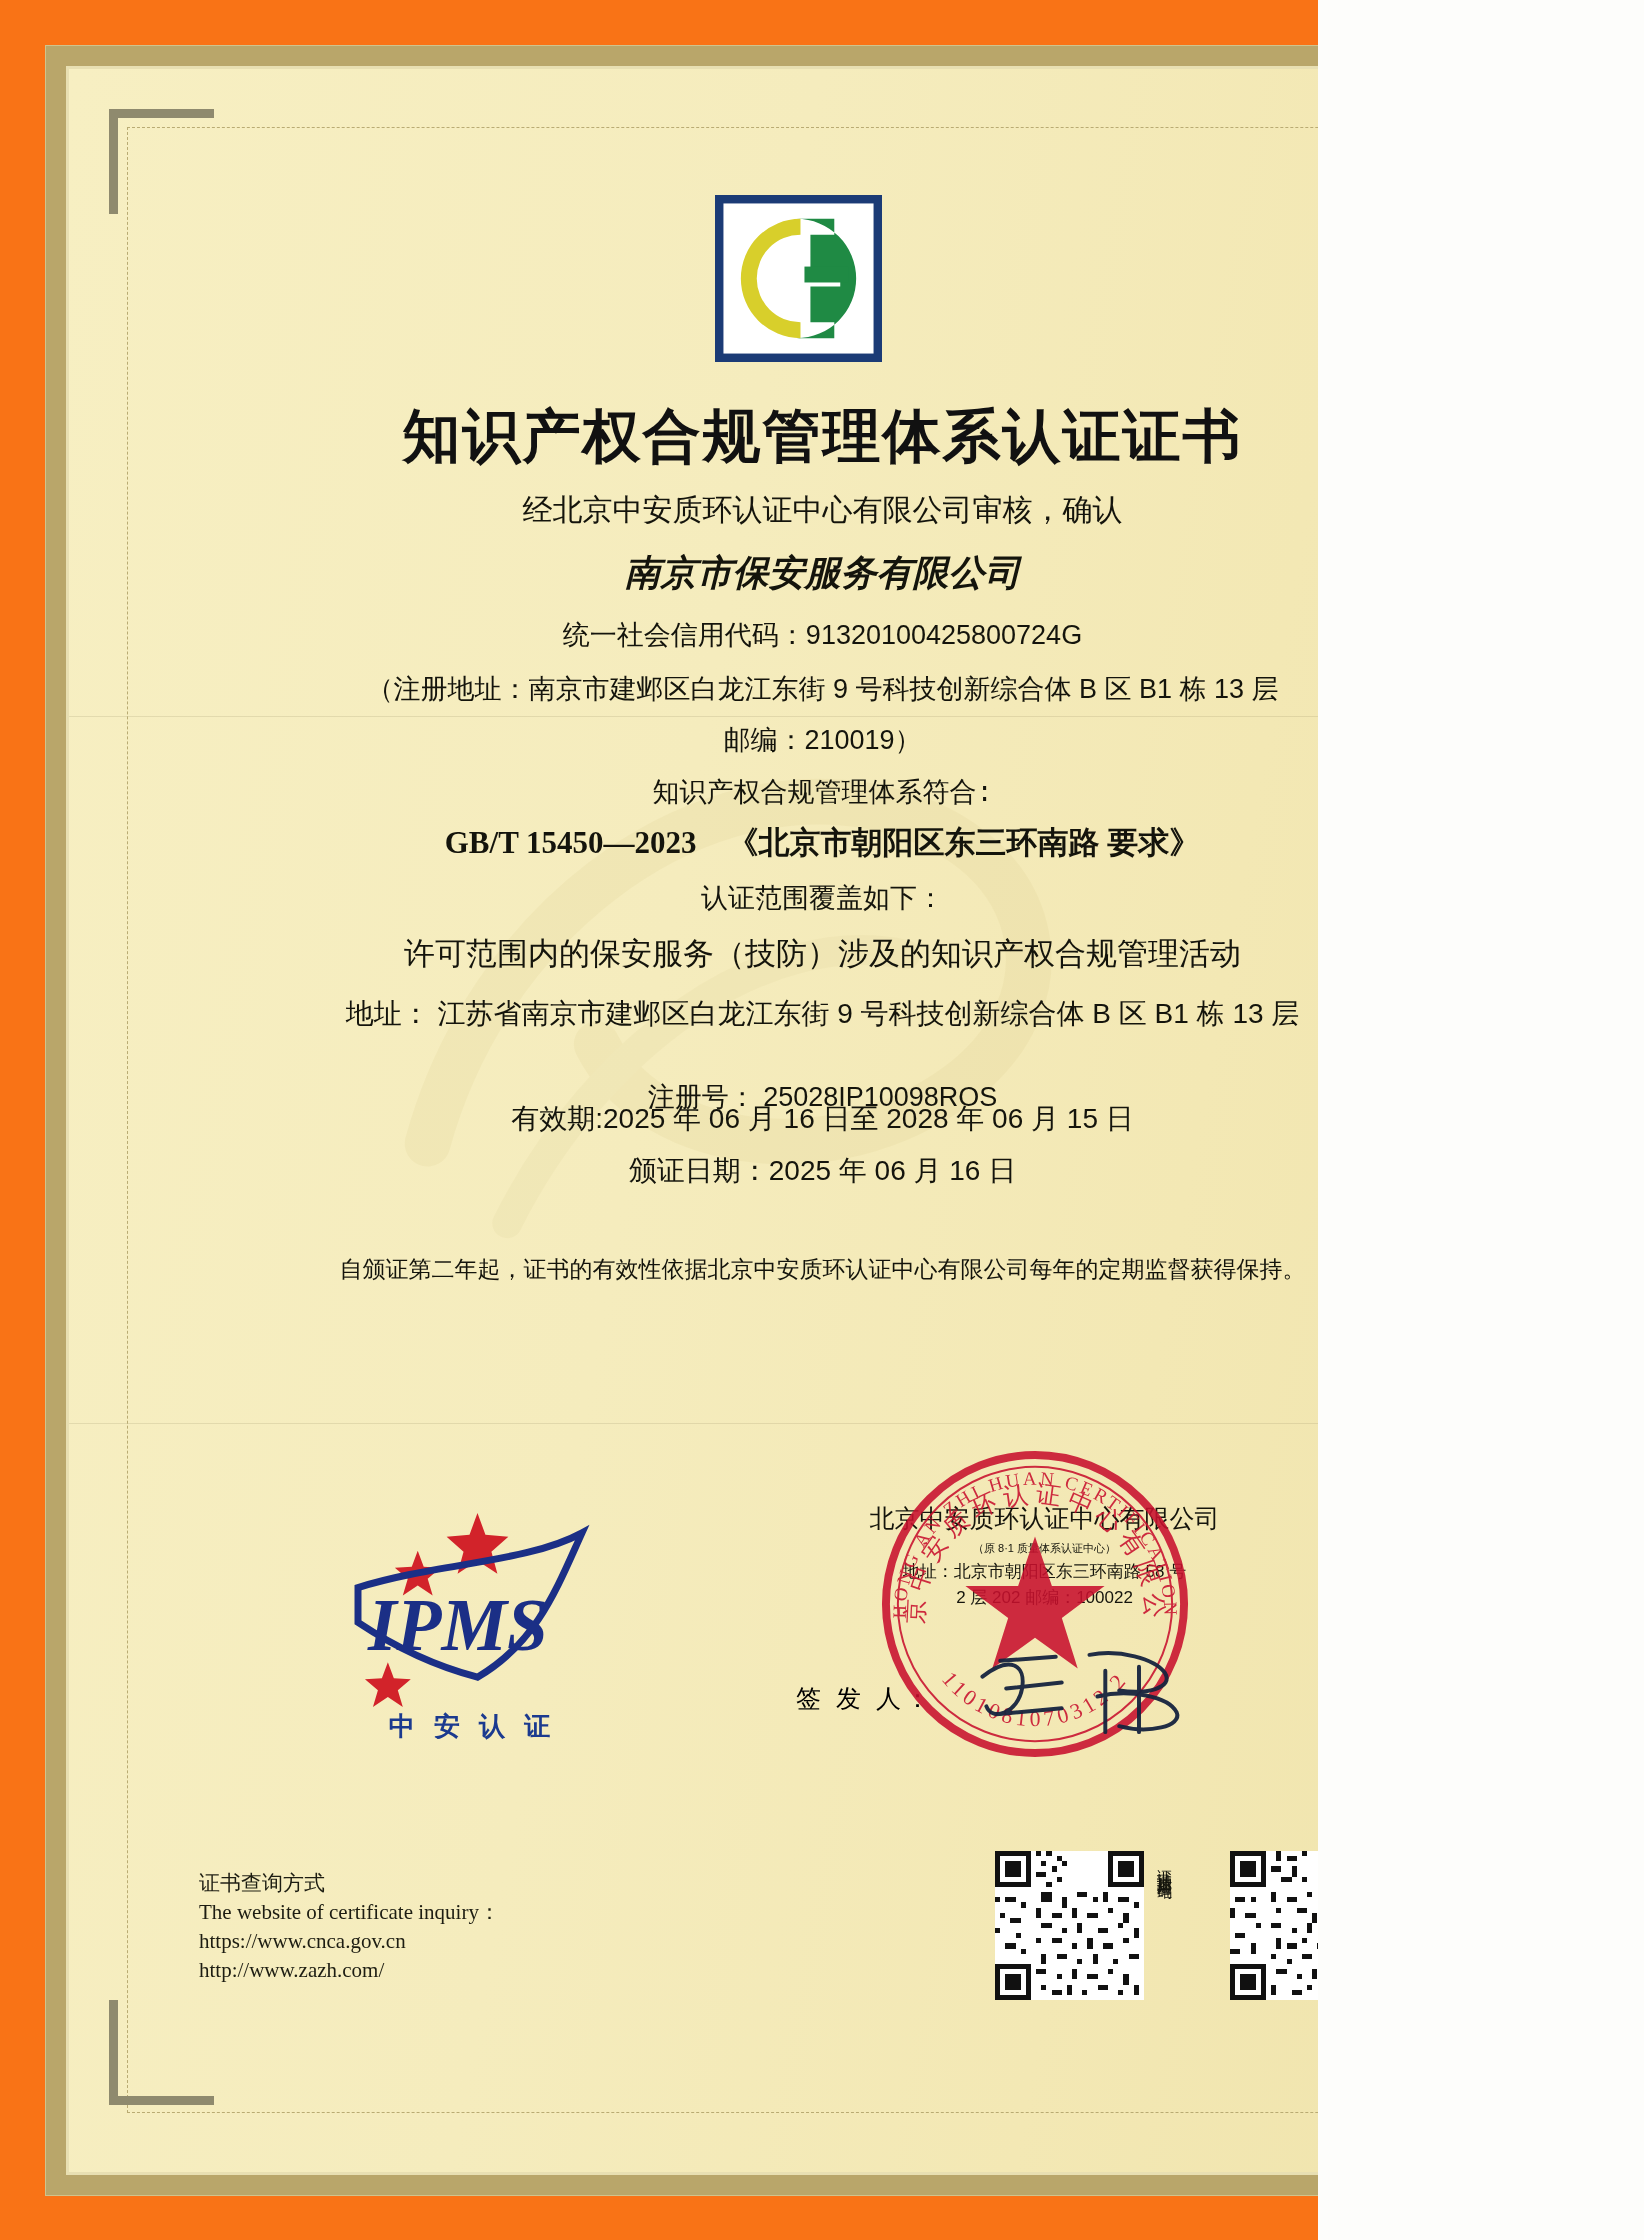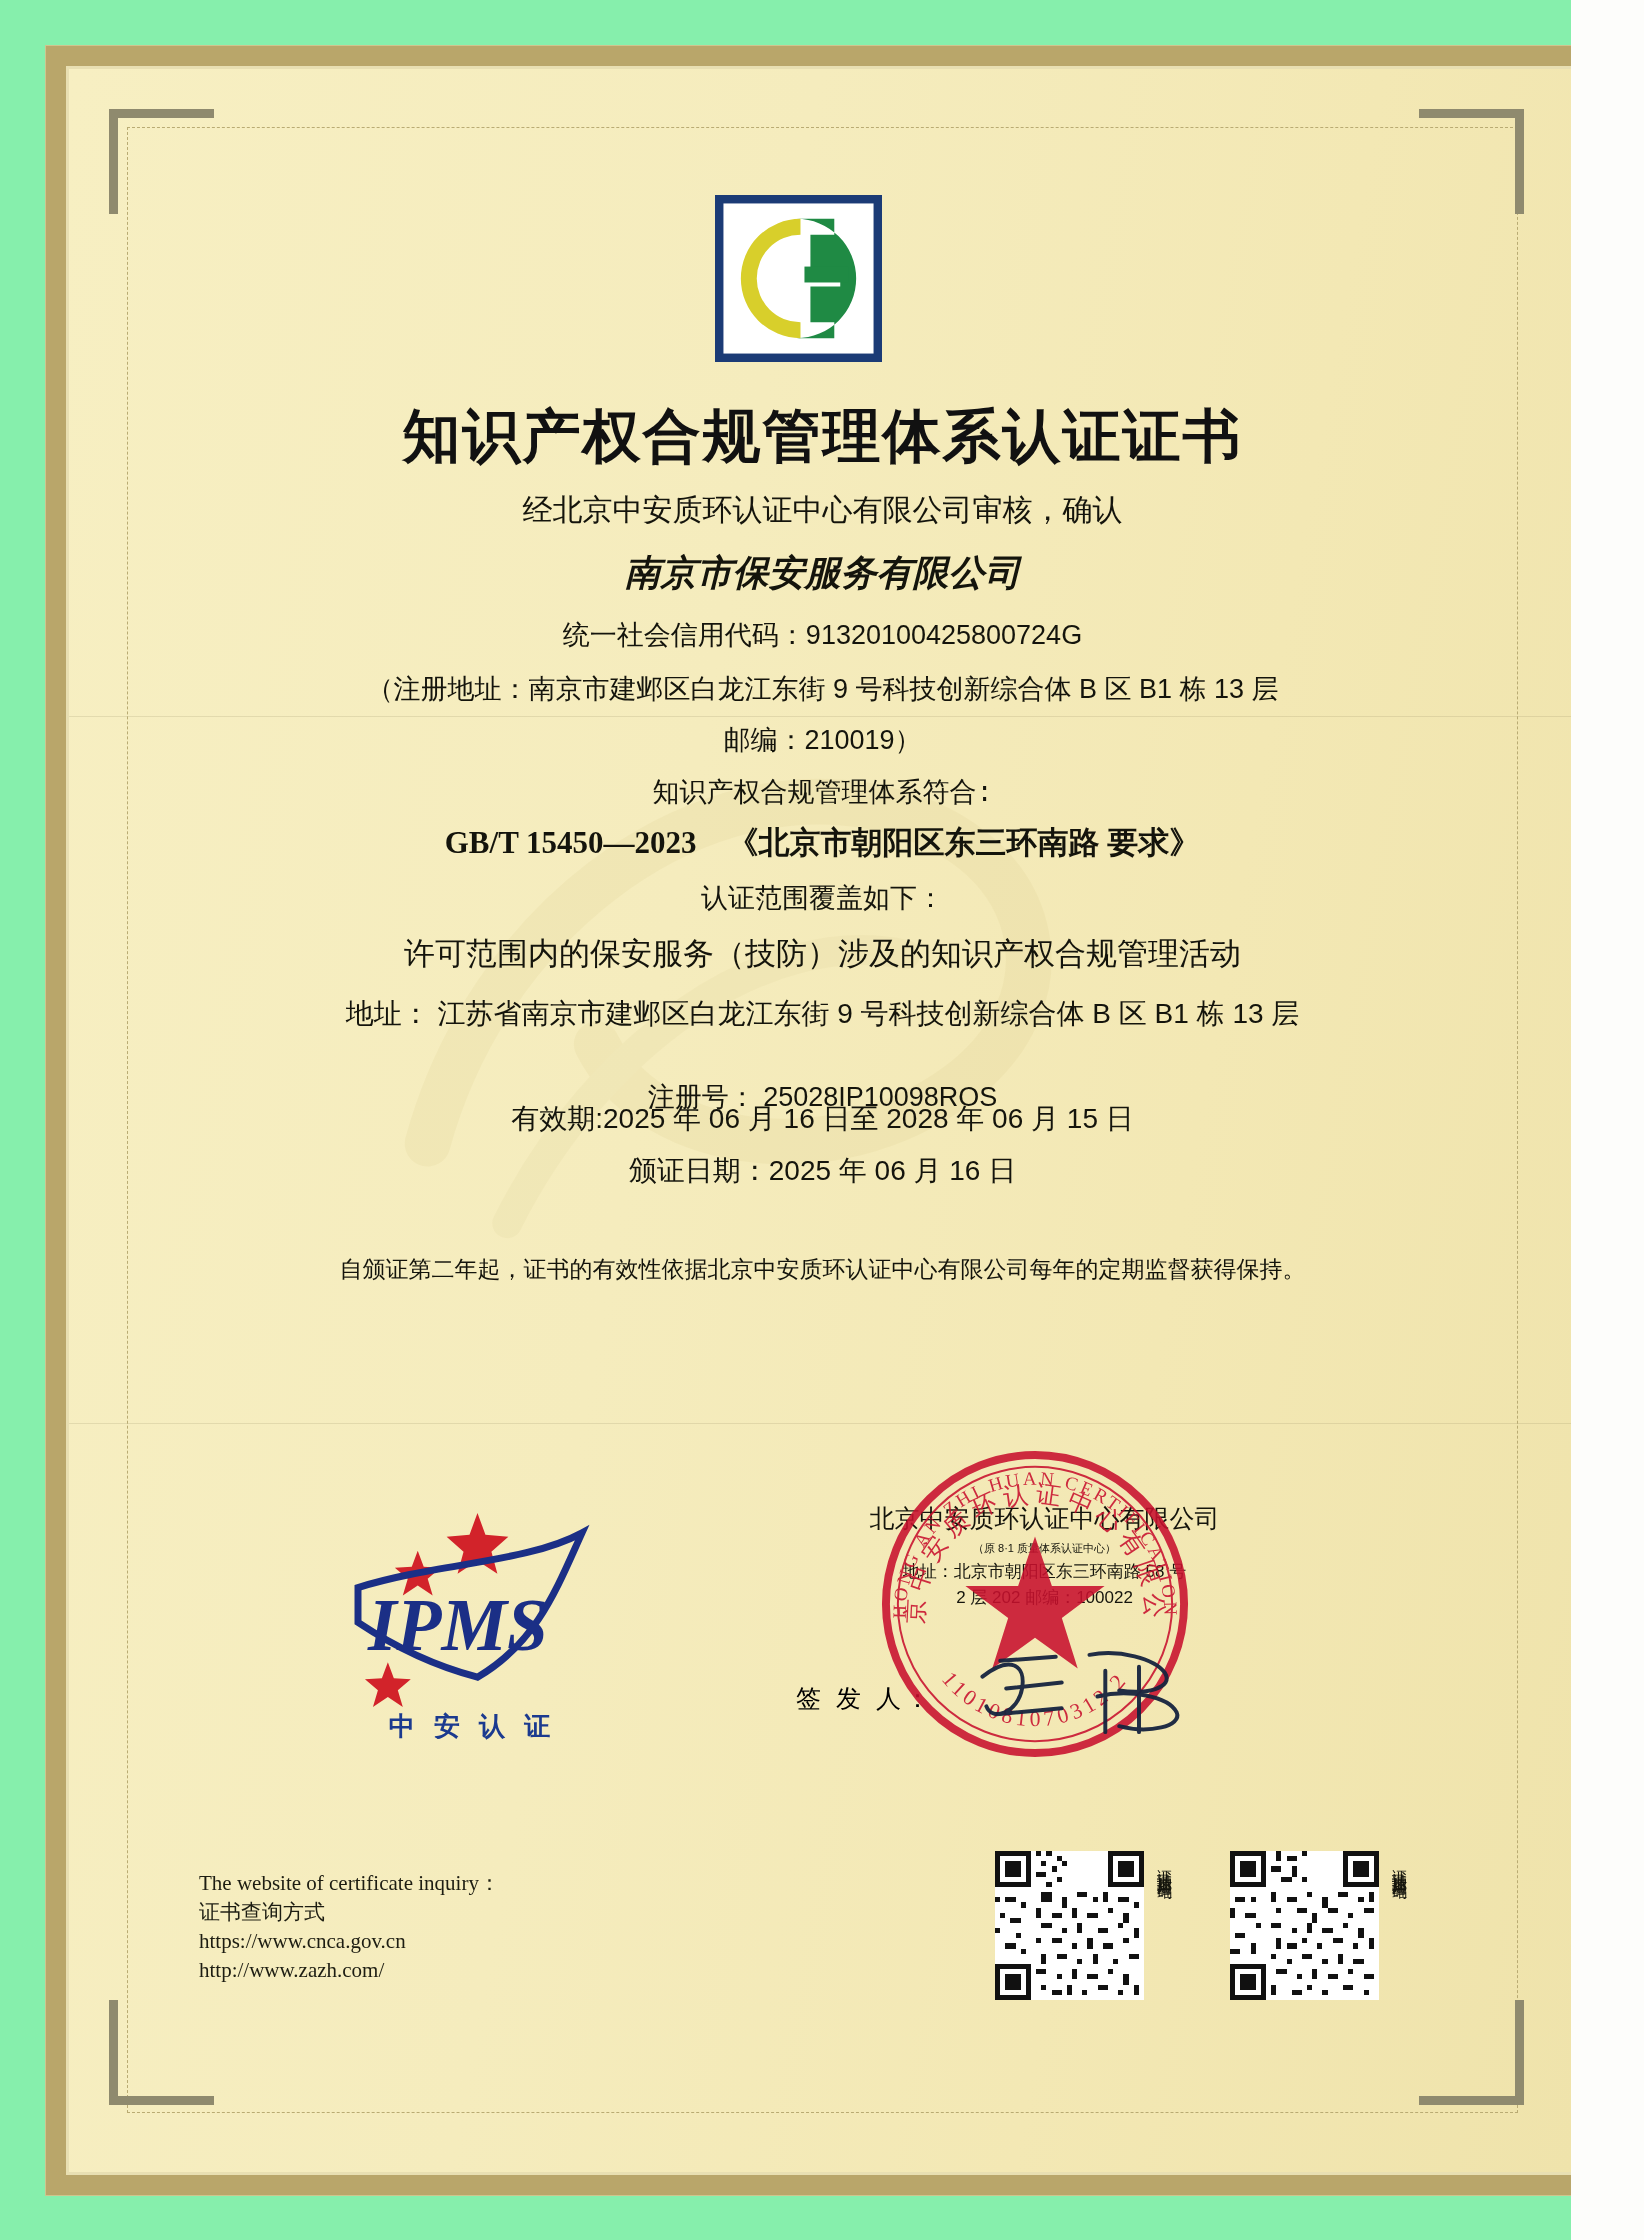--- a/index.html
+++ b/index.html
@@ -1,18 +1,18 @@
 <!DOCTYPE html>
 <html><head>
 <meta charset="utf-8">
 <style>
   html,body{margin:0;padding:0;background:#fdfdfb;}
   body{width:1645px;height:2241px;font-family:"Liberation Sans",sans-serif;}
 
-  .page{position:relative;width:1571px;height:2241px;overflow:hidden;background:#86efac;}
+  .page{position:relative;width:1318px;height:2241px;overflow:hidden;background:#f97316;}
 
   
   .cert{position:absolute;left:46px;top:46px;width:1552px;height:2149px;
         background:#f4eab7;
         box-shadow:0 0 0 1px #cfc48d;}
   .gold-border{position:absolute;left:46px;top:46px;width:1552px;height:2149px;
         border:20px solid #b9a66a;box-sizing:border-box;}
   .gold-border-inner{position:absolute;left:66px;top:66px;width:1512px;height:2109px;
         border:3px solid #e8dfb2;box-sizing:border-box;}
 
@@ -194,22 +194,22 @@
     <g fill="none" stroke="#16243f" stroke-width="4" stroke-linecap="round">
       <path d="M12 40 C40 18 56 28 52 52 C48 76 22 86 16 70"></path>
       <path d="M30 24 L86 20 M36 52 L92 46 M26 78 L92 72"></path>
       <path d="M120 18 C150 12 186 22 196 36 C206 52 176 58 150 54"></path>
       <path d="M128 60 C160 52 200 60 208 76 C214 90 180 98 150 90"></path>
       <path d="M136 34 L136 96 M170 30 L170 96"></path>
     </g>
   </svg>
 
   <div class="footer">
+    <div>证书查询方式</div>
     <div>The website of certificate inquiry：</div>
-    <div>证书查询方式</div>
     <div>https://www.cnca.gov.cn</div>
     <div>http://www.zazh.com/</div>
   </div>
 
   <div class="qr-wrap">
     <svg class="qr a" viewBox="0 0 29 29" shape-rendering="crispEdges">
       <rect width="29" height="29" fill="#fff"></rect>
       <g fill="#111">
         <rect x="0" y="0" width="7" height="1"></rect>
           <rect x="0" y="6" width="7" height="1"></rect>

